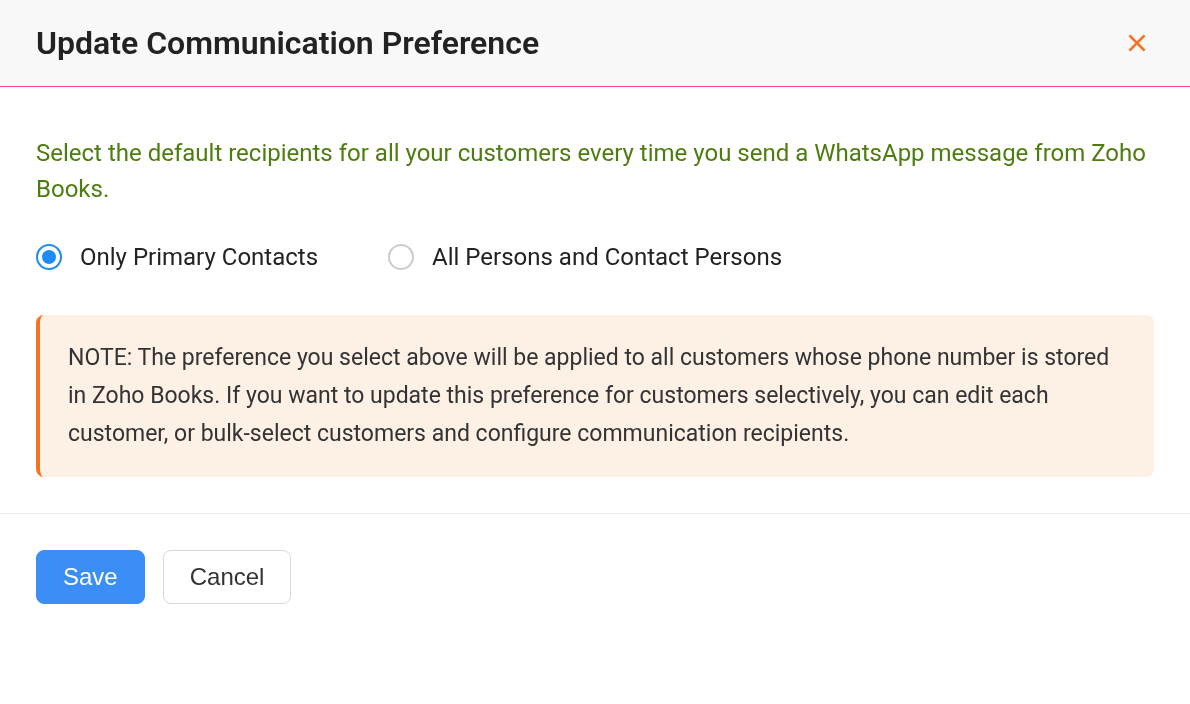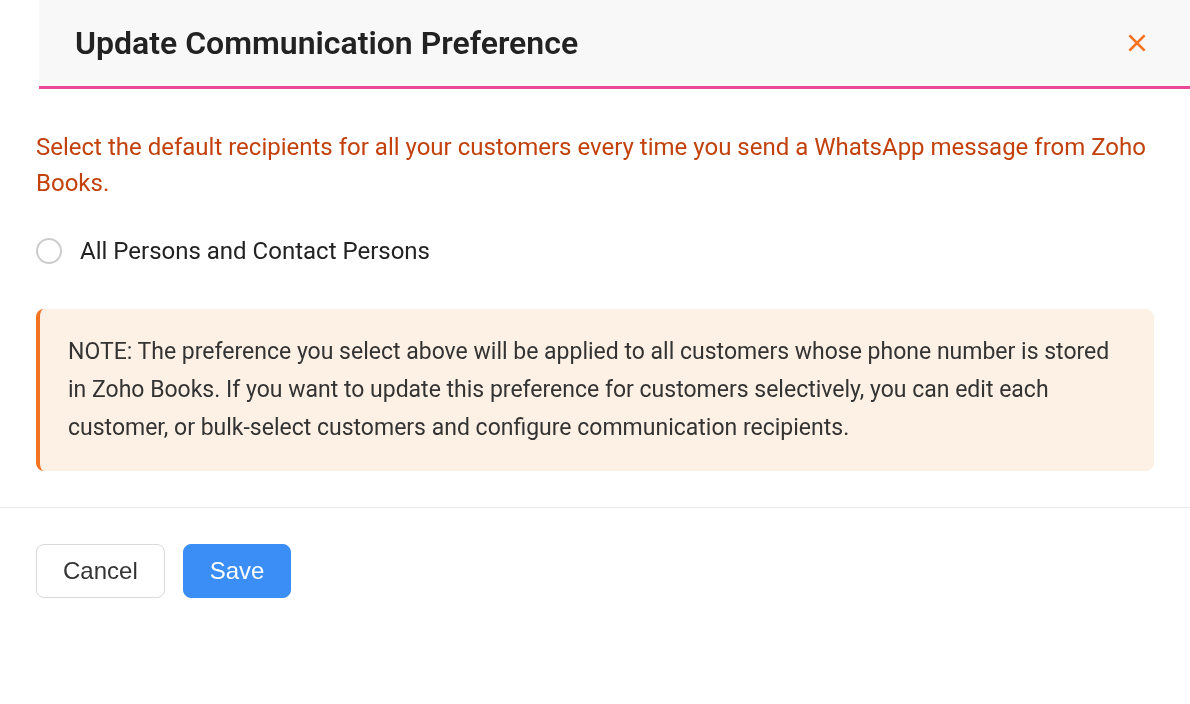--- a/index.html
+++ b/index.html
@@ -18,22 +18,21 @@
   .modal {
     width: 1190px;
     background: #fff;
   }
   .modal-header {
     display: flex;
     justify-content: space-between;
     align-items: center;
     padding: 24px 36px;
     background: #f8f8f8;
-    border-bottom: 3px solid #ec4899;
-    margin-left: 39px;
+    border-bottom: 1px solid #ec4899;
   }
   .modal-title {
     font-size: 32px;
     font-weight: 600;
     color: #222;
   }
   .close-btn {
     background: none;
     border: none;
     cursor: pointer;
@@ -47,22 +46,23 @@
     height: 26px;
     stroke: #f47321;
     stroke-width: 2.5;
   }
   .modal-body {
     padding: 40px 36px 36px 36px;
   }
   .description {
     font-size: 24px;
     line-height: 1.5;
-    color: #c2410c;
+    color: #4d7c0f;
     margin-bottom: 36px;
+    margin-top: 8px;
   }
   .radio-group {
     display: flex;
     gap: 70px;
     margin-bottom: 44px;
   }
   .radio-option {
     display: flex;
     align-items: center;
     gap: 18px;
@@ -142,31 +142,37 @@
         <line x1="19" y1="5" x2="5" y2="19"></line>
       </svg>
     </button>
   </div>
 
   <div class="modal-body">
     <p class="description">Select the default recipients for all your customers every time you send a WhatsApp message from Zoho Books.</p>
 
     <div class="radio-group">
       <label class="radio-option">
+        <span class="radio-circle selected">
+          <span class="radio-dot"></span>
+        </span>
+        <span class="radio-label">Only Primary Contacts</span>
+      </label>
+      <label class="radio-option">
         <span class="radio-circle"></span>
         <span class="radio-label">All Persons and Contact Persons</span>
       </label>
     </div>
 
     <div class="note-box">
       <p class="note-text">
         <span class="note-label">NOTE:</span>
         <span>The preference you select above will be applied to all customers whose phone number is stored in Zoho Books. If you want to update this preference for customers selectively, you can edit each customer, or bulk-select customers and configure communication recipients.</span>
       </p>
     </div>
   </div>
 
   <div class="modal-footer">
+    <button class="btn btn-primary">Save</button>
     <button class="btn btn-secondary">Cancel</button>
-    <button class="btn btn-primary">Save</button>
   </div>
 
 </div>
 
 </body></html>

